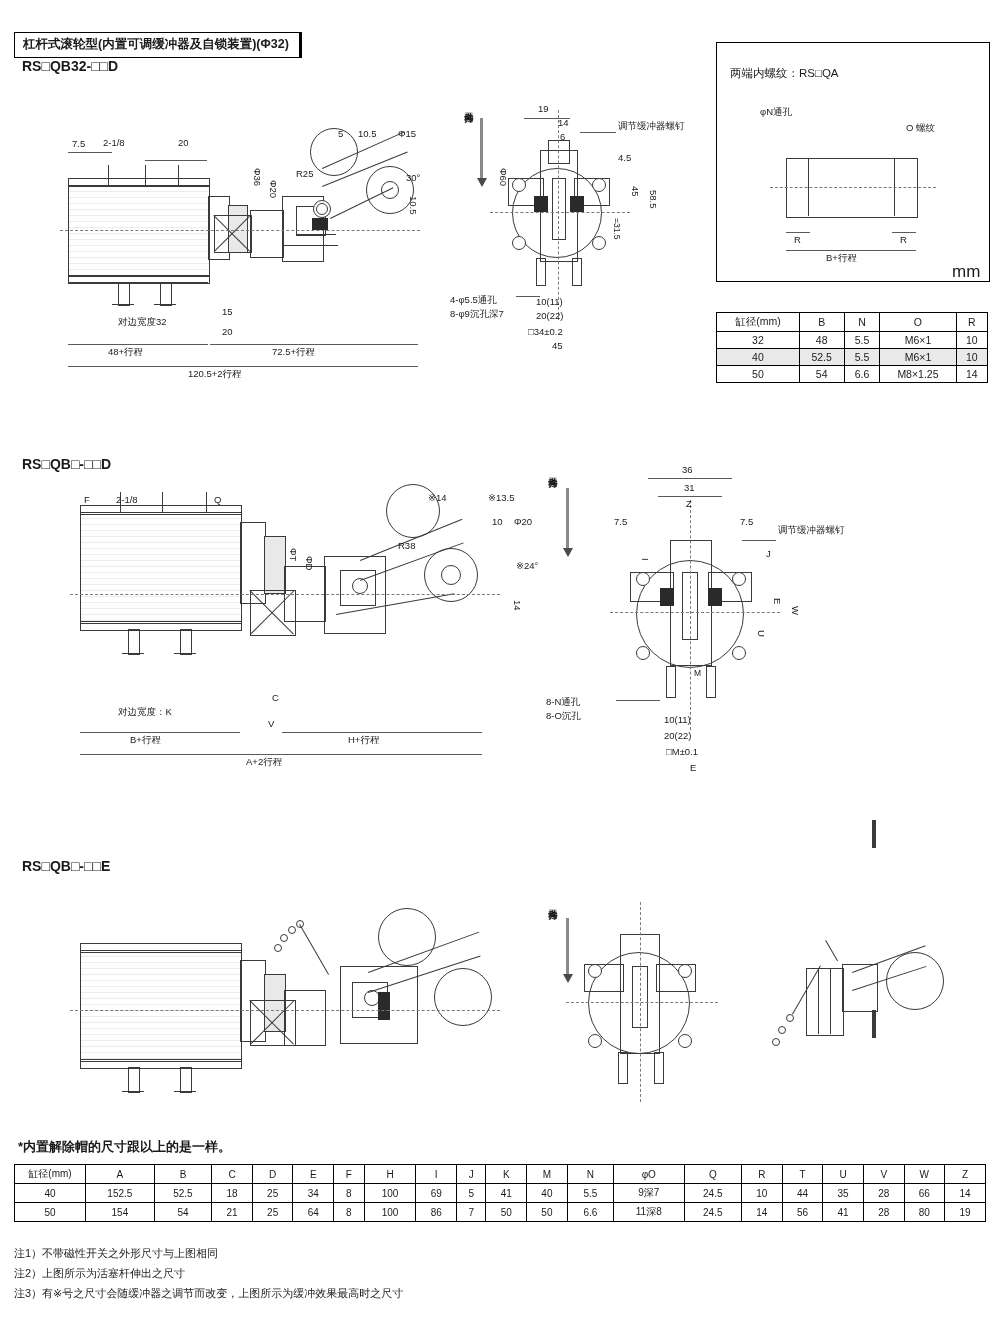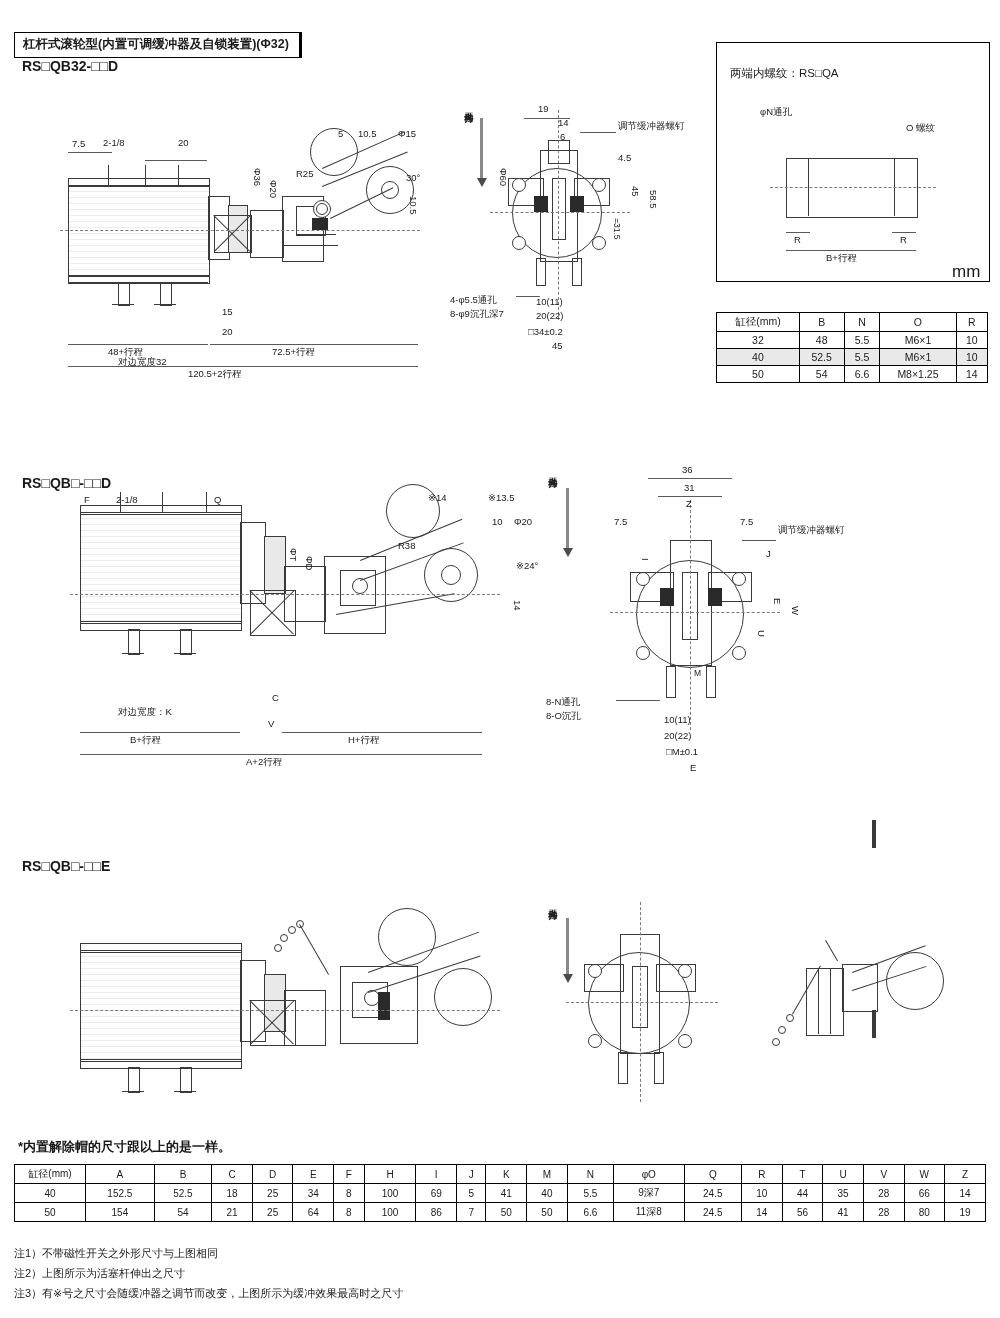--- a/index.html
+++ b/index.html
@@ -135,21 +135,21 @@
   <div class="lbl vert" style="left:252px;top:168px;">Φ36</div>
   <div class="lbl vert" style="left:268px;top:180px;">Φ20</div>
   <div class="lbl" style="left:296px;top:168px;">R25</div>
   <div class="lbl" style="left:338px;top:128px;">5</div>
   <div class="lbl" style="left:358px;top:128px;">10.5</div>
   <div class="lbl" style="left:398px;top:128px;">Φ15</div>
   <div class="lbl" style="left:406px;top:172px;">30°</div>
   <div class="lbl vert" style="left:408px;top:196px;">10.5</div>
   <div class="lbl" style="left:222px;top:306px;">15</div>
   <div class="lbl" style="left:222px;top:326px;">20</div>
-  <div class="lbl" style="left:118px;top:316px;margin-top:40px;">对边宽度32</div>
+  <div class="lbl" style="left:118px;top:316px;">对边宽度32</div>
   <div class="dl hl thin" style="left:68px;top:344px;width:140px;"></div>
   <div class="lbl" style="left:108px;top:346px;">48+行程</div>
   <div class="dl hl thin" style="left:210px;top:344px;width:208px;"></div>
   <div class="lbl" style="left:272px;top:346px;">72.5+行程</div>
   <div class="dl hl thin" style="left:68px;top:366px;width:350px;"></div>
   <div class="lbl" style="left:188px;top:368px;">120.5+2行程</div>
 
   <div class="circ" style="left:512px;top:168px;width:88px;height:88px;"></div>
   <div class="box" style="left:540px;top:150px;width:36px;height:110px;"></div>
   <div class="box" style="left:548px;top:140px;width:20px;height:22px;"></div>
@@ -235,21 +235,21 @@
       <tr>
         <td>50</td>
         <td>54</td>
         <td>6.6</td>
         <td>M8×1.25</td>
         <td>14</td>
       </tr>
     </tbody>
   </table>
 
-  <div class="sec-model" style="left:22px;top:456px;margin-top:19px;">RS□QB□-□□D</div>
+  <div class="sec-model" style="left:22px;top:456px;">RS□QB□-□□D</div>
 
   <div class="stripes" style="left:80px;top:512px;width:160px;height:110px;"></div>
   <div class="box" style="left:80px;top:505px;width:160px;height:8px;"></div>
   <div class="box" style="left:80px;top:621px;width:160px;height:8px;"></div>
   <div class="dl vl" style="left:120px;top:492px;height:20px;"></div>
   <div class="dl vl" style="left:162px;top:492px;height:20px;"></div>
   <div class="dl vl" style="left:206px;top:492px;height:20px;"></div>
   <div class="box" style="left:128px;top:629px;width:10px;height:24px;"></div>
   <div class="box" style="left:180px;top:629px;width:10px;height:24px;"></div>
   <div class="dl hl" style="left:122px;top:653px;width:22px;"></div>

